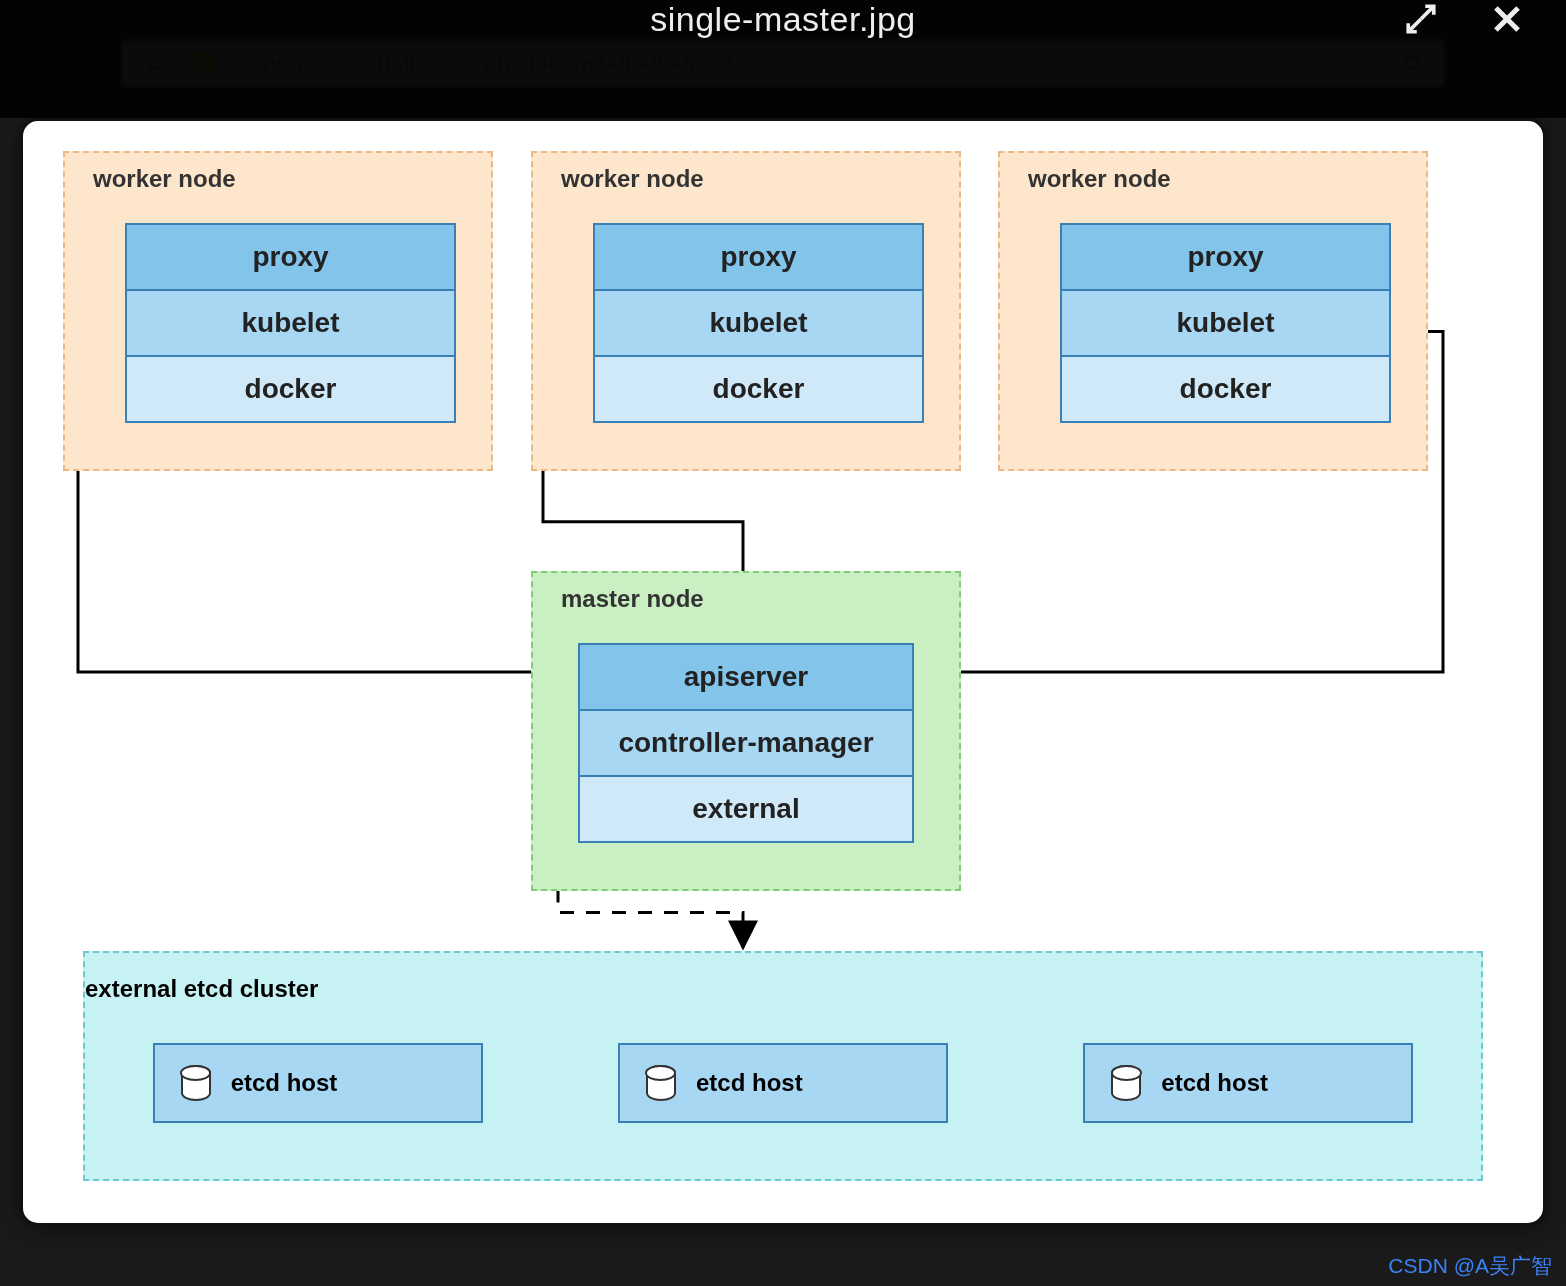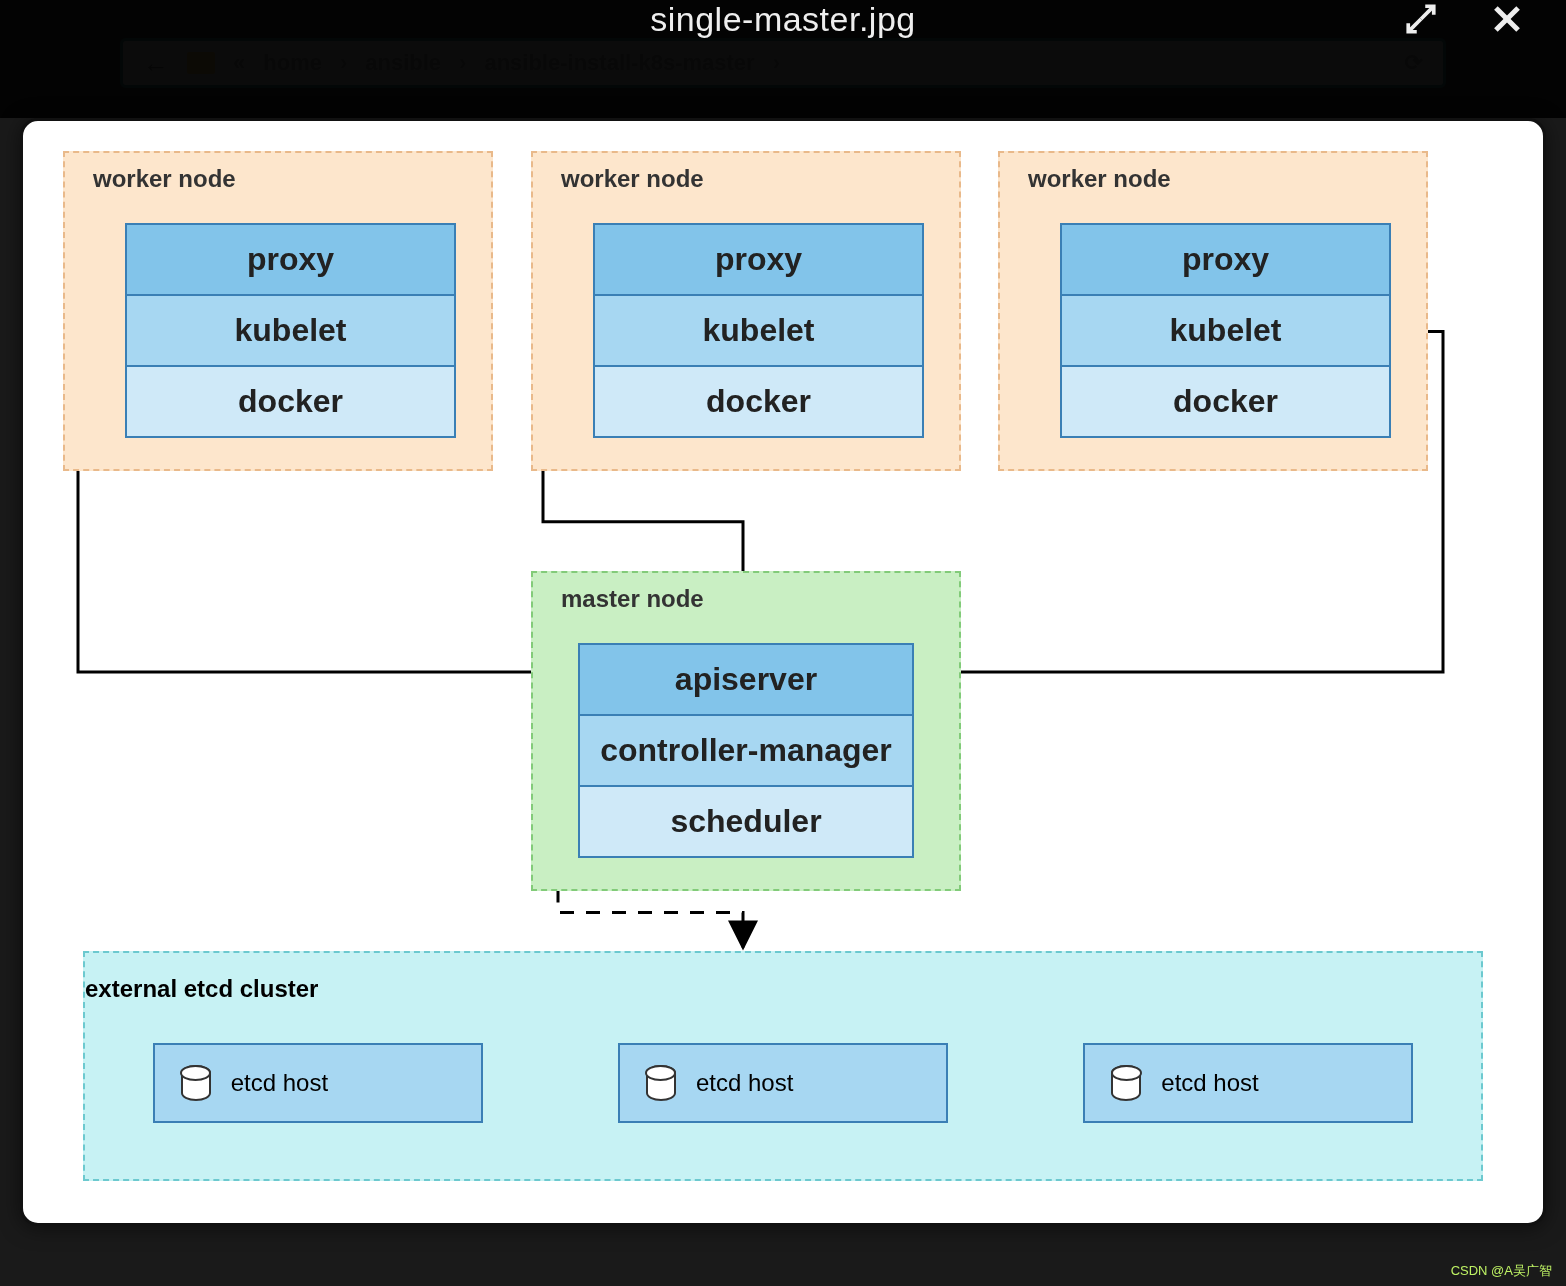--- a/index.html
+++ b/index.html
@@ -93,21 +93,21 @@
   .worker2 { top: 30px; left: 508px; }
   .worker3 { top: 30px; left: 975px; }
   .stack {
     position: absolute;
     left: 60px; right: 35px;
     top: 70px;
   }
   .stack .cell {
     border: 2px solid #3a7fb5;
     text-align: center;
-    font-size: 32px;
+    font-size: 28px;
     font-weight: bold;
     color: #222;
     padding: 16px 0;
     margin-bottom: -2px;
   }
   .c-dark { background: #82c4ea; }
   .c-med  { background: #a7d7f2; }
   .c-light{ background: #cfe9f8; }
 
   .master {
@@ -145,21 +145,21 @@
   }
   .etcd-host {
     width: 330px;
     height: 80px;
     background: #a7d7f2;
     border: 2px solid #3a7fb5;
     display:flex;
     align-items:center;
     gap: 20px;
     padding-left: 26px;
-    font-weight:normal;
+    font-weight:bold;
     font-size:24px;
   }
   .db-icon {
     width: 30px; height: 36px;
     border: 2.5px solid #333;
     border-radius: 50% / 22%;
     position: relative;
     background: #fff;
   }
   .db-icon::before {
@@ -177,22 +177,22 @@
     position:absolute;
     inset:0;
     width:100%;
     height:100%;
     pointer-events:none;
   }
 
   .watermark {
     position:absolute;
     bottom:6px; right:14px;
-    color:#bef264;
-    font-size:13px;
+    color:#3b82f6;
+    font-size:21px;
   }
 </style>
 </head>
 <body>
 
 <div class="toolbar-bg">
   <span class="arrow">←</span>
   <span class="folder"></span>
   <span>«</span>
   <span>home</span>
@@ -268,21 +268,21 @@
         <div class="cell c-med">kubelet</div>
         <div class="cell c-light">docker</div>
       </div>
     </div>
 
     <div class="node-group master">
       <div class="title">master node</div>
       <div class="stack">
         <div class="cell c-dark">apiserver</div>
         <div class="cell c-med">controller-manager</div>
-        <div class="cell c-light">scheduler</div>
+        <div class="cell c-light">external</div>
       </div>
     </div>
 
     <div class="etcd">
       <div class="title">external etcd cluster</div>
       <div class="etcd-hosts">
         <div class="etcd-host">
           <span class="db-icon"></span>
           <span>etcd host</span>
         </div>

